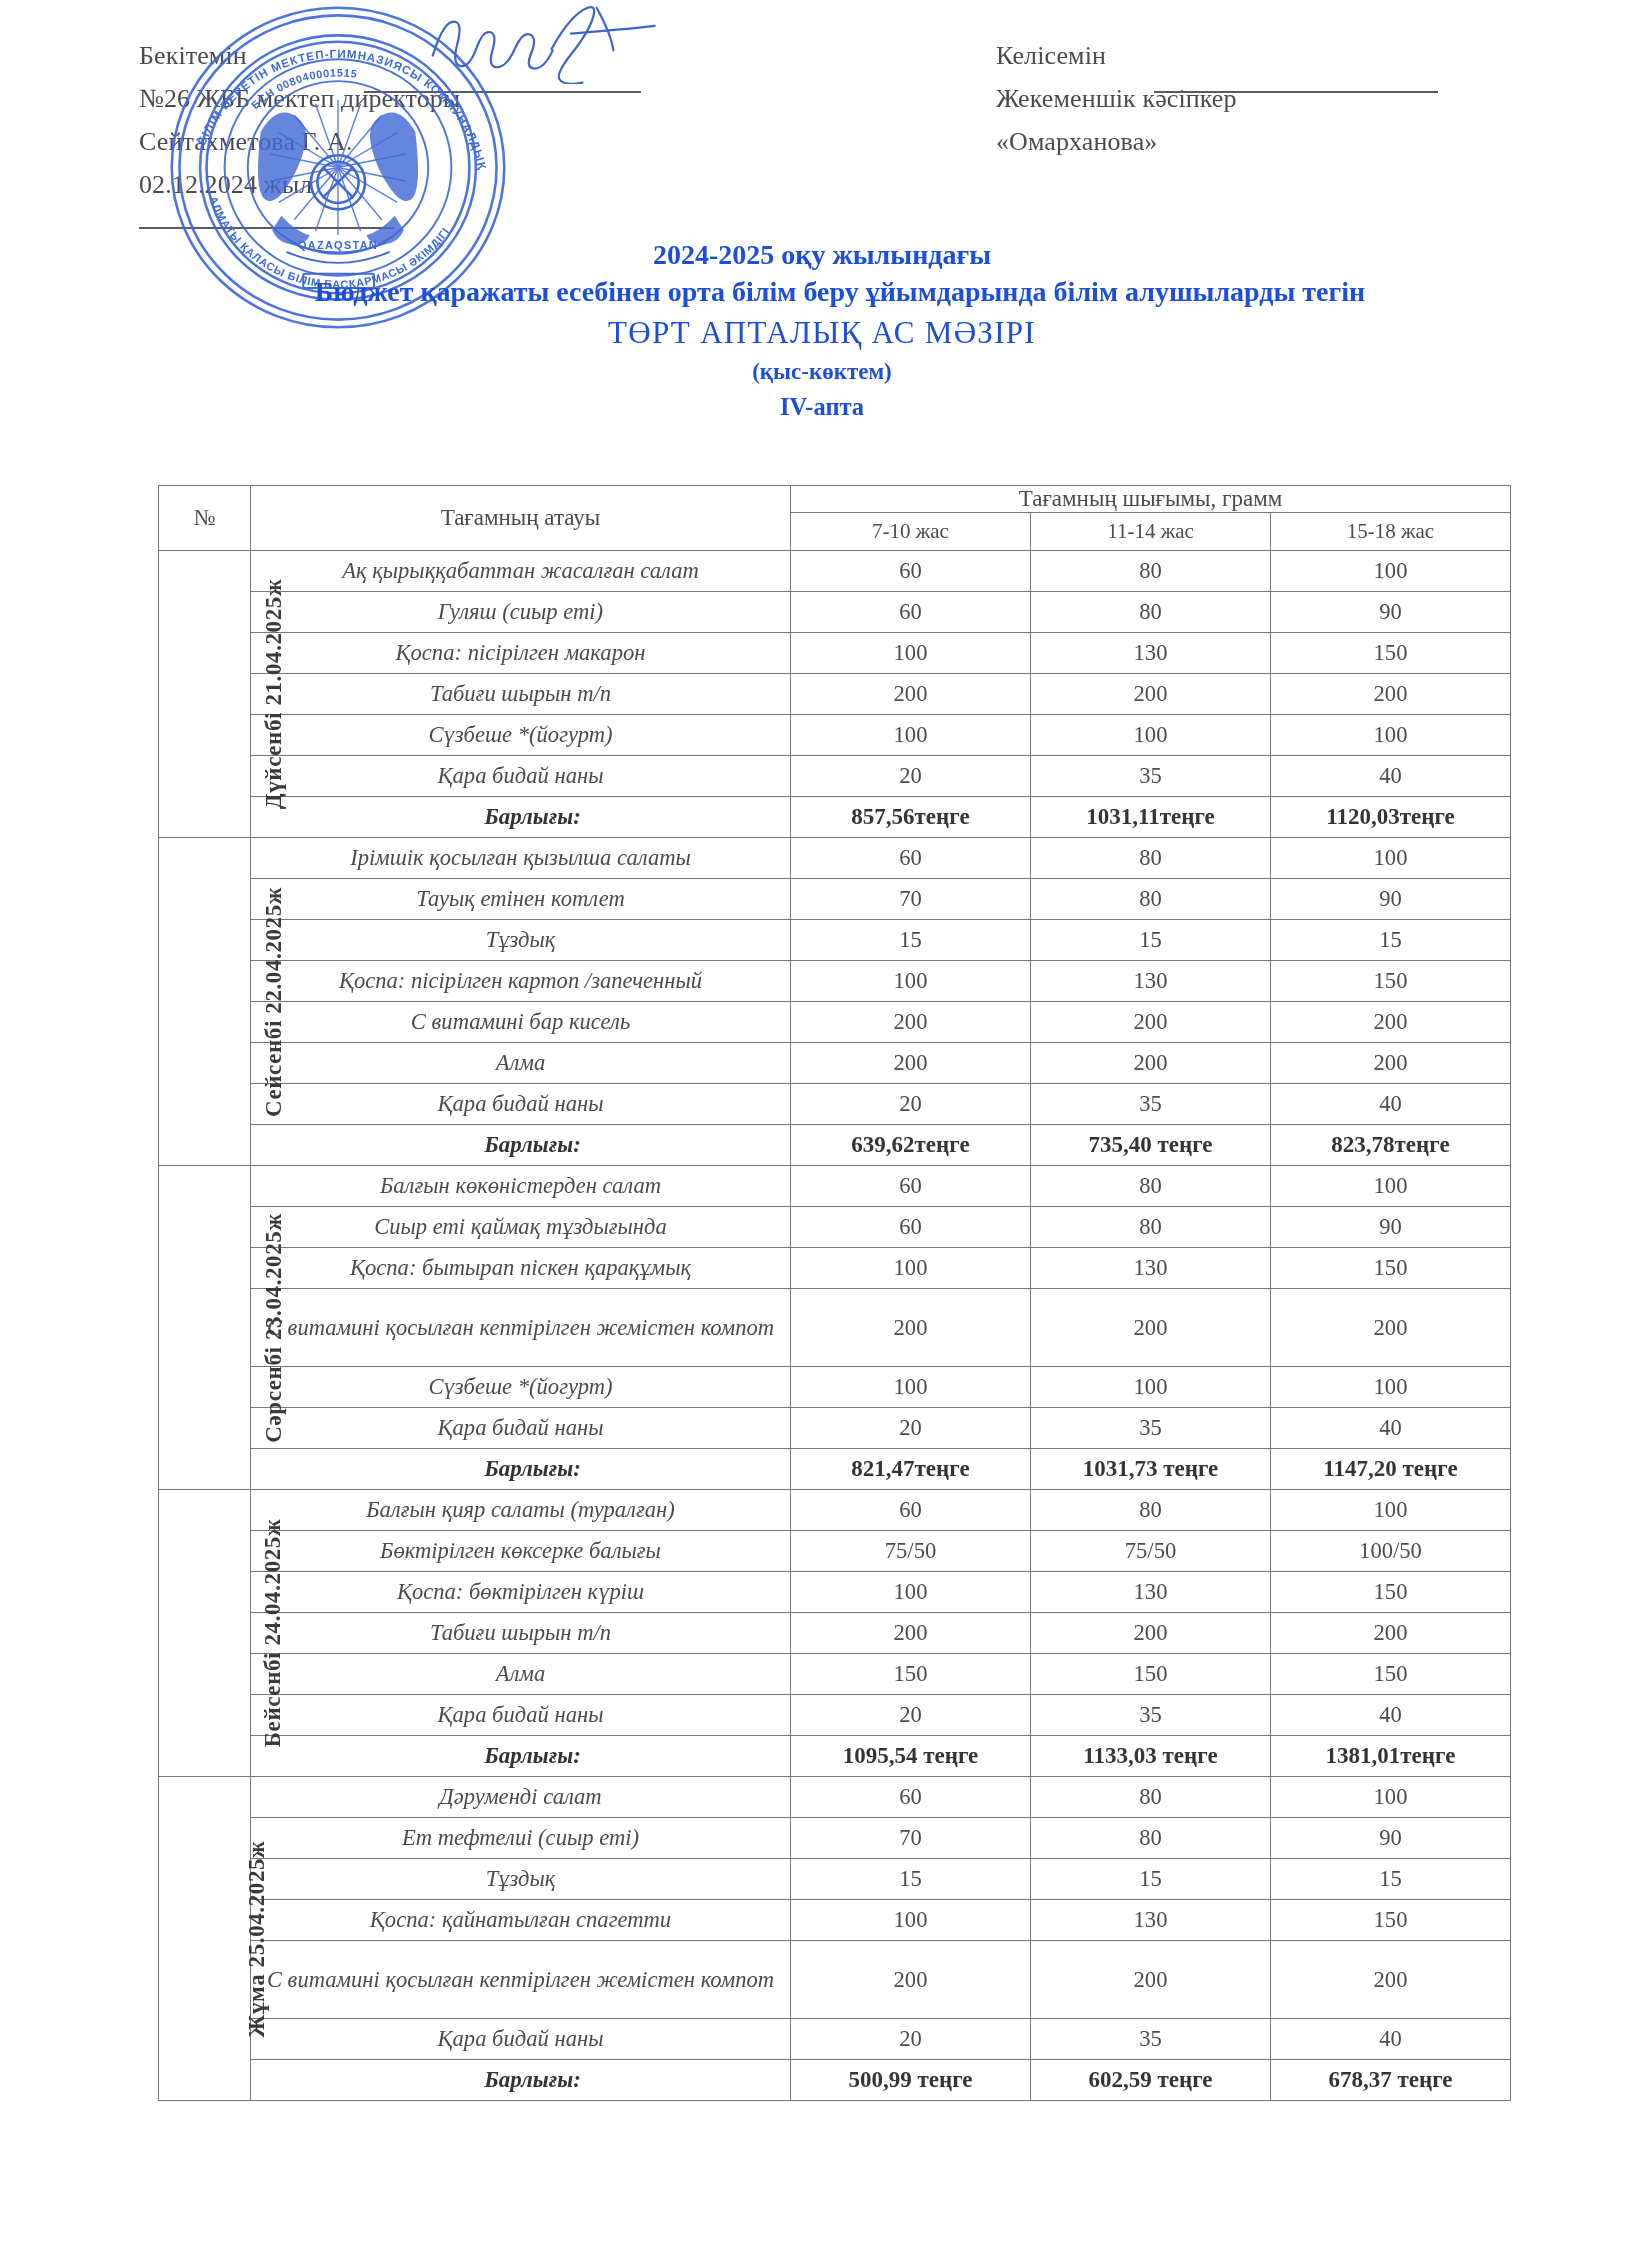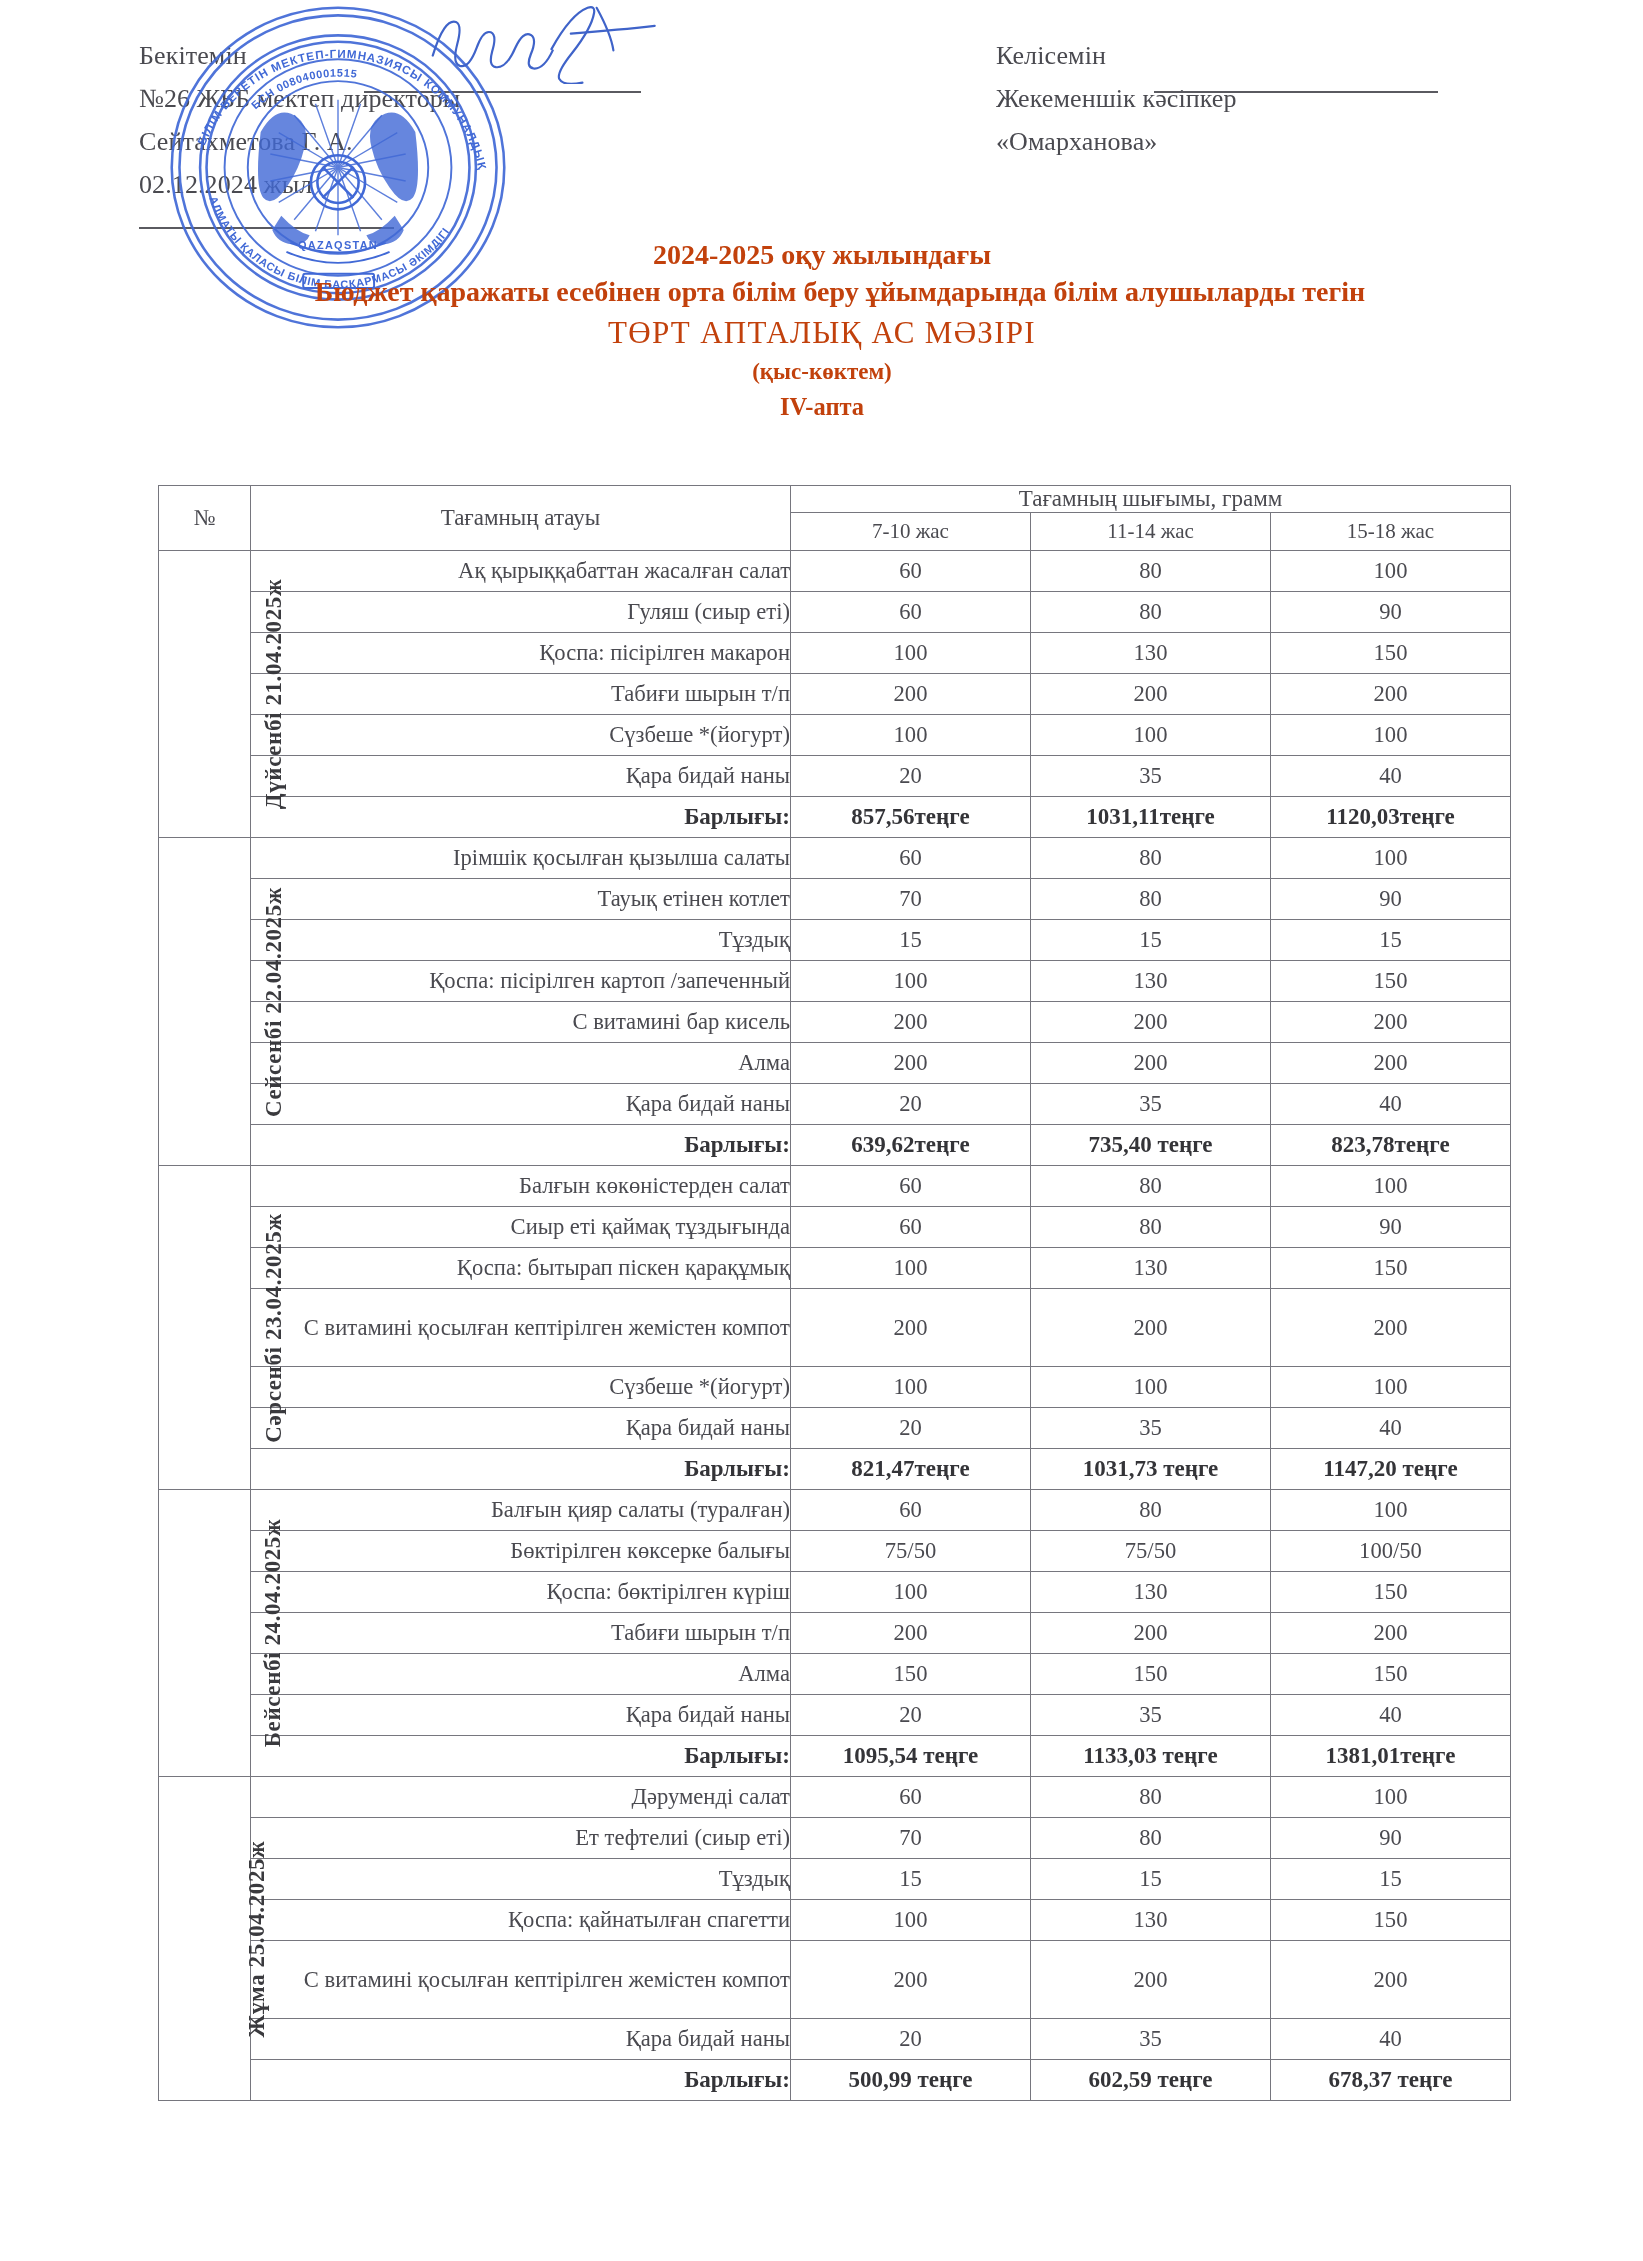--- a/index.html
+++ b/index.html
@@ -35,21 +35,21 @@
   .stamp svg{width:100%;height:100%;display:block;}
   .sig{
     position:absolute;left:425px;top:0px;width:271px;height:84px;
     pointer-events:none;
   }
   .sig svg{width:100%;height:100%;display:block;}
 
   
   .titles{position:absolute;left:0;top:238px;width:100%;text-align:center;}
   .t-line{
-    color:#c2410c;white-space:nowrap;
+    color:#1d4ed8;white-space:nowrap;
   }
   .t1{font-size:28px;font-weight:bold;line-height:34px;}
   .t2{font-size:28px;font-weight:bold;line-height:39px;margin-left:36px;}
   .t3{font-size:28px;font-weight:bold;line-height:39px;}
   .t4{font-size:31px;font-weight:normal;line-height:43px;letter-spacing:1.3px;}
   .t5{font-size:23px;font-weight:bold;line-height:36px;}
   .t6{font-size:24.5px;font-weight:bold;line-height:34px;}
 
   
   table.menu{
@@ -88,23 +88,24 @@
     white-space:nowrap;
     font-size:23px;
     font-weight:bold;
     letter-spacing:0.6px;
     color:#3a3a3e;
   }
 
   td.dish{
     font-size:22.6px;
     padding:3.9px 0 3.9px 17px;
-    text-align:right;
+    text-align:center;
     line-height:30px;
     height:40px;
+    font-style:italic;
   }
   td.dish.two{line-height:37px;height:77px;}
   td.qty{
     font-size:22.6px;text-align:center;
   }
   tr.total td.dish,tr.total td.qty{
     font-weight:bold;font-size:23px;color:#343438;
   }
   tr.total td.dish{padding-left:24px;}
 </style>

